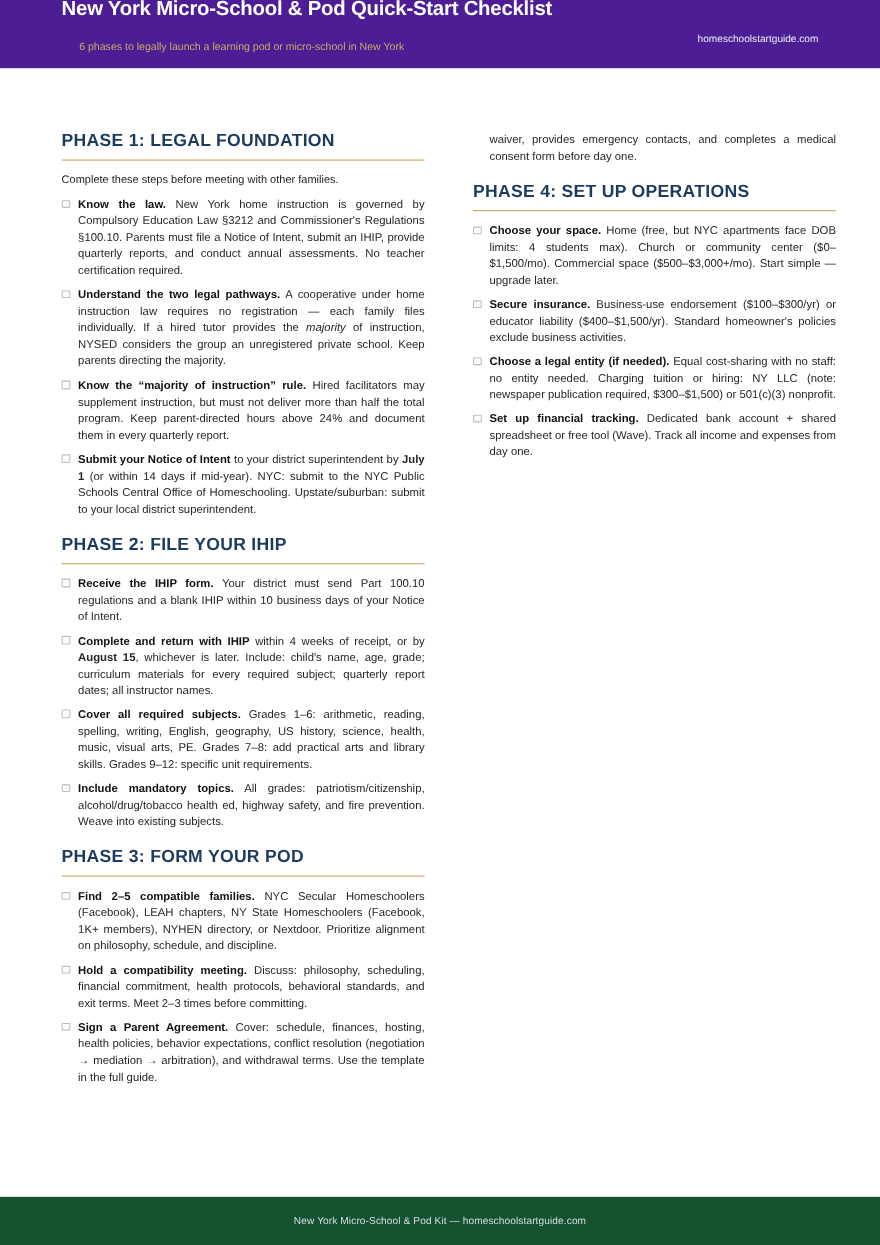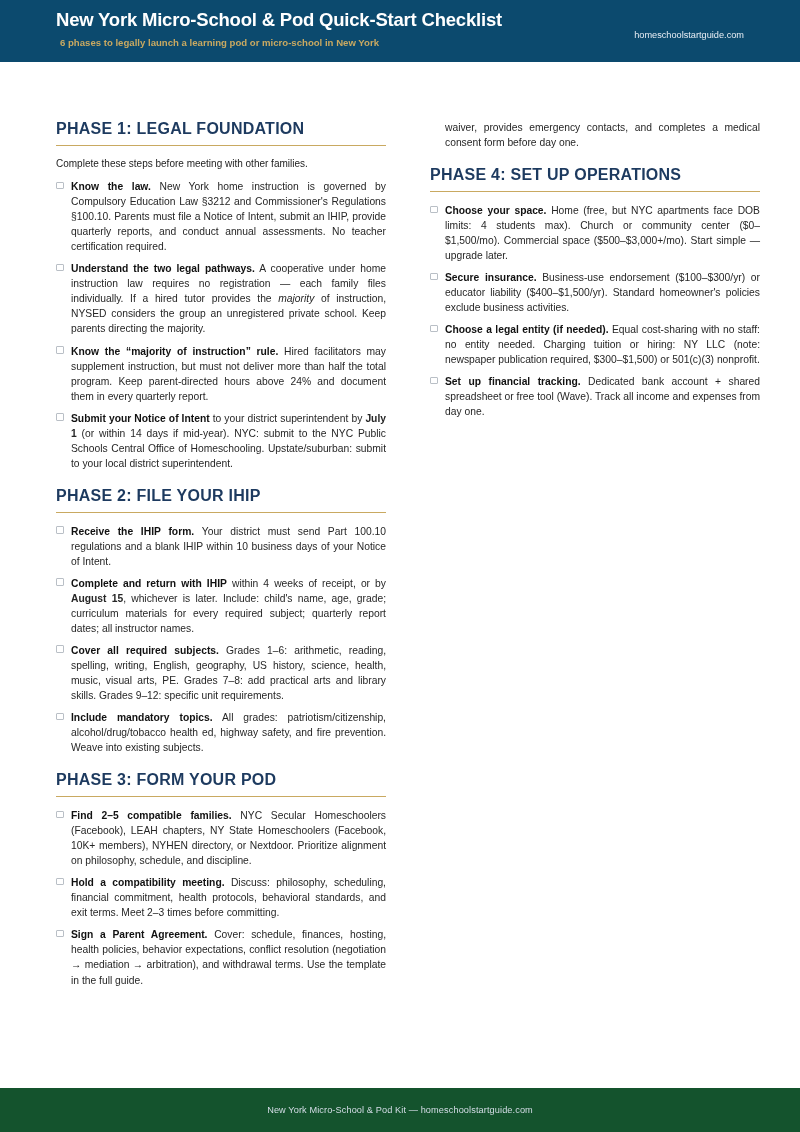--- a/index.html
+++ b/index.html
@@ -11,21 +11,21 @@
     height: 1132px;
     background: #ffffff;
     font-family: "Liberation Sans", sans-serif;
     color: #1a1a1a;
     overflow: hidden;
     position: relative;
   }
 
   
   .header {
-    background: #0c4a6e;
+    background: #4c1d95;
     height: 62px;
     padding: 0 56px;
     box-sizing: border-box;
     display: flex;
     align-items: center;
     justify-content: space-between;
   }
   .header-left {
     display: flex;
     flex-direction: column;
@@ -37,23 +37,22 @@
     font-weight: bold;
     letter-spacing: -0.2px;
     line-height: 1.15;
     margin: 0 0 3px 0;
     white-space: nowrap;
   }
   .header-subtitle {
     color: #c9a961;
     font-size: 9.6px;
     line-height: 1.2;
-    margin: 4px;
+    margin: 16px;
     white-space: nowrap;
-    font-weight: bold;
   }
   .header-site {
     color: #e8eef5;
     font-size: 9.2px;
     white-space: nowrap;
     padding-top: 8px;
   }
 
   
   .content {
@@ -221,21 +220,21 @@
       </ul>
     </div>
 
     <div class="block">
       <div class="phase">
         <div class="phase-title">PHASE 3: FORM YOUR POD</div>
         <hr class="phase-rule">
       </div>
       <ul class="checklist">
         <li class="check-item">
-          <span class="checkbox"></span><span class="item-label">Find 2–5 compatible families.</span> <span class="item-body">NYC Secular Homeschoolers (Facebook), LEAH chapters, NY State Homeschoolers (Facebook, 10K+ members), NYHEN directory, or Nextdoor.  Prioritize alignment on philosophy, schedule, and discipline.</span>
+          <span class="checkbox"></span><span class="item-label">Find 2–5 compatible families.</span> <span class="item-body">NYC Secular Homeschoolers (Facebook), LEAH chapters, NY State Homeschoolers (Facebook, 1K+ members), NYHEN directory, or Nextdoor.  Prioritize alignment on philosophy, schedule, and discipline.</span>
         </li>
         <li class="check-item">
           <span class="checkbox"></span><span class="item-label">Hold a compatibility meeting.</span> <span class="item-body">Discuss:  philosophy, scheduling, financial commitment, health protocols, behavioral standards, and exit terms. Meet 2–3 times before committing.</span>
         </li>
         <li class="check-item">
           <span class="checkbox"></span><span class="item-label">Sign a Parent Agreement.</span> <span class="item-body">Cover:  schedule, finances, hosting, health policies, behavior expectations, conflict resolution (negotiation → mediation → arbitration), and withdrawal terms. Use the template in the full guide.</span>
         </li>
       </ul>
     </div>
 

